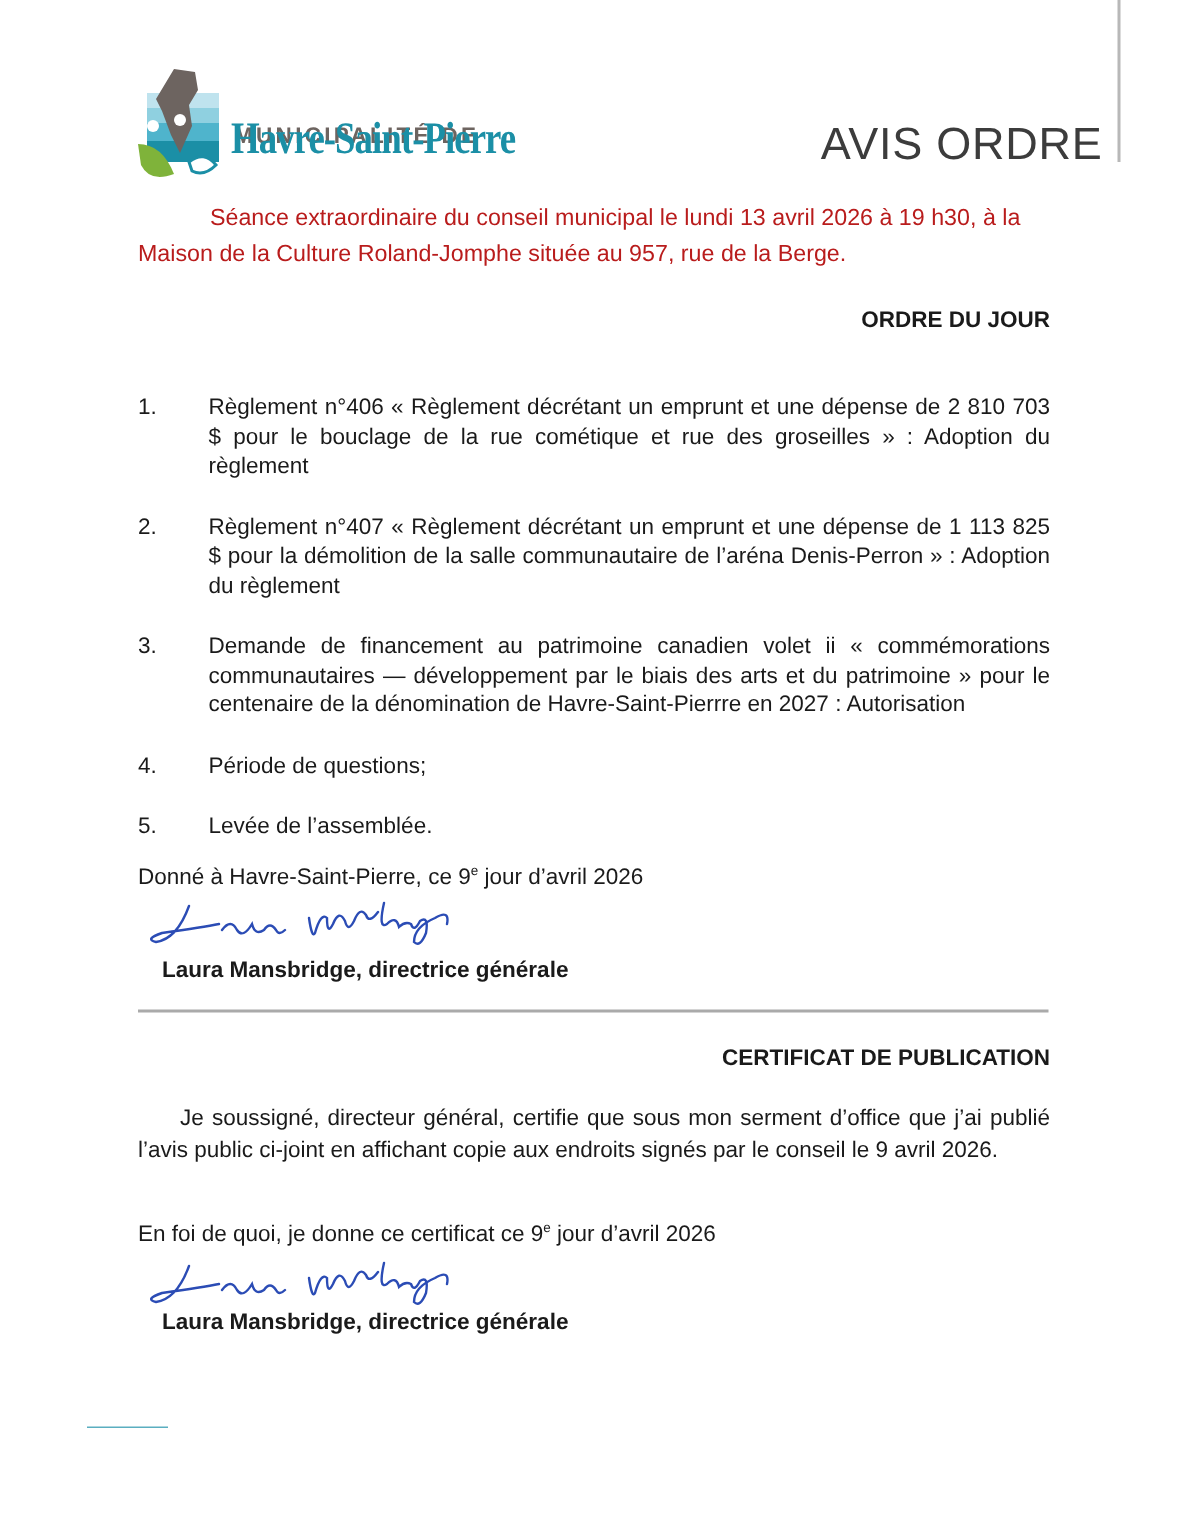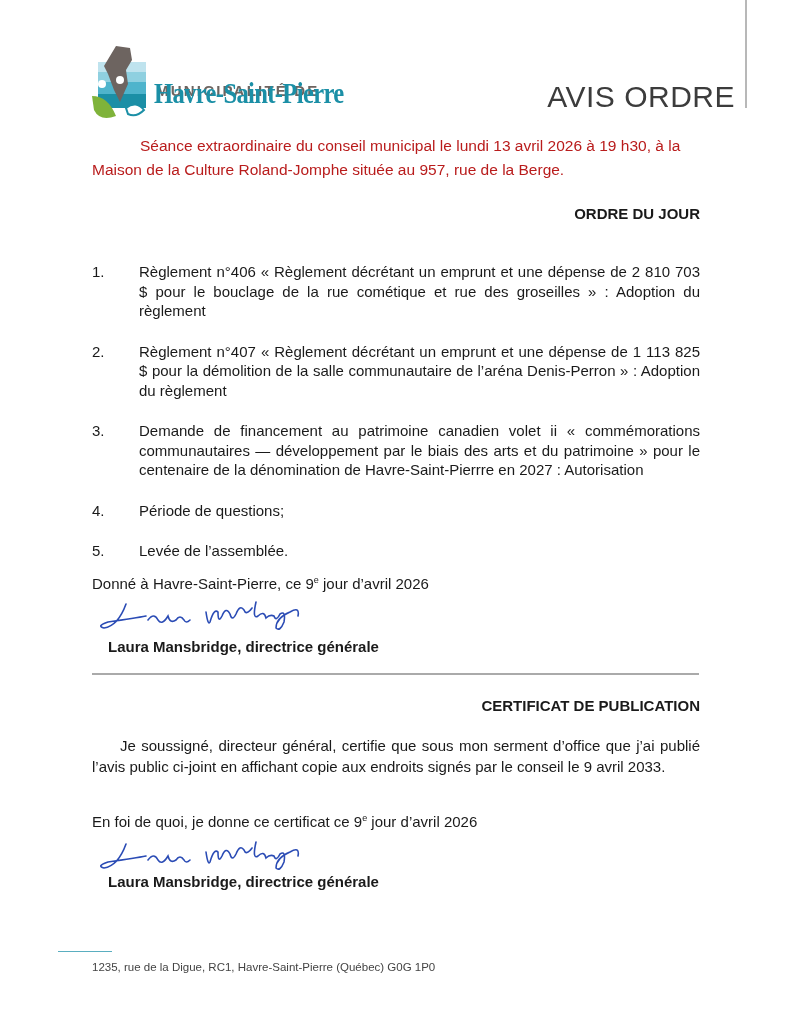--- a/index.html
+++ b/index.html
@@ -84,25 +84,24 @@
 
 <svg class="sig" style="top:596px" viewBox="0 0 260 42">
   <path d="M30 8 Q22 30 8 32 Q0 30 12 26 Q40 22 50 20 M52 24 q6 -8 10 0 q4 6 10 -4 q2 8 8 4 q4 -6 8 0 q2 4 6 0 M110 16 q2 14 4 10 q4 -14 8 -10 q0 12 4 4 q4 -10 8 -2 q2 8 6 0 q4 -10 8 -4 q2 6 8 -2 M160 6 q-4 18 2 14 q6 -6 8 2 q4 -4 8 -2 q2 6 6 -2 q6 -4 4 8 q-4 10 -8 6 q0 -10 14 -16 q10 -6 8 4" fill="none" stroke="#2b4cb5" stroke-width="1.6" stroke-linecap="round"></path>
 </svg>
 <div class="signame" style="top:638px">Laura Mansbridge, directrice générale</div>
 
 <div class="hr"></div>
 
 <div class="heading" style="top:697px">CERTIFICAT DE PUBLICATION</div>
 
-<div class="cert">Je soussigné, directeur général, certifie que sous mon serment d’office que j’ai publié l’avis public ci-joint en affichant copie aux endroits signés par le conseil le 9 avril 2033.</div>
+<div class="cert">Je soussigné, directeur général, certifie que sous mon serment d’office que j’ai publié l’avis public ci-joint en affichant copie aux endroits signés par le conseil le 9 avril 2026.</div>
 
 <div class="para" style="top:808px"><span>En foi de quoi, je donne ce certificat ce 9</span><sup>e</sup><span> jour d’avril 2026</span></div>
 
 <svg class="sig" style="top:836px" viewBox="0 0 260 42">
   <path d="M30 8 Q22 30 8 32 Q0 30 12 26 Q40 22 50 20 M52 24 q6 -8 10 0 q4 6 10 -4 q2 8 8 4 q4 -6 8 0 q2 4 6 0 M110 16 q2 14 4 10 q4 -14 8 -10 q0 12 4 4 q4 -10 8 -2 q2 8 6 0 q4 -10 8 -4 q2 6 8 -2 M160 6 q-4 18 2 14 q6 -6 8 2 q4 -4 8 -2 q2 6 6 -2 q6 -4 4 8 q-4 10 -8 6 q0 -10 14 -16 q10 -6 8 4" fill="none" stroke="#2b4cb5" stroke-width="1.6" stroke-linecap="round"></path>
 </svg>
 <div class="signame" style="top:873px">Laura Mansbridge, directrice générale</div>
 
 <div class="footline"></div>
 <div class="footer">
-  <div>1235, rue de la Digue, RC1, Havre-Saint-Pierre (Québec)  G0G 1P0</div>
 </div>
 
 </body></html>

